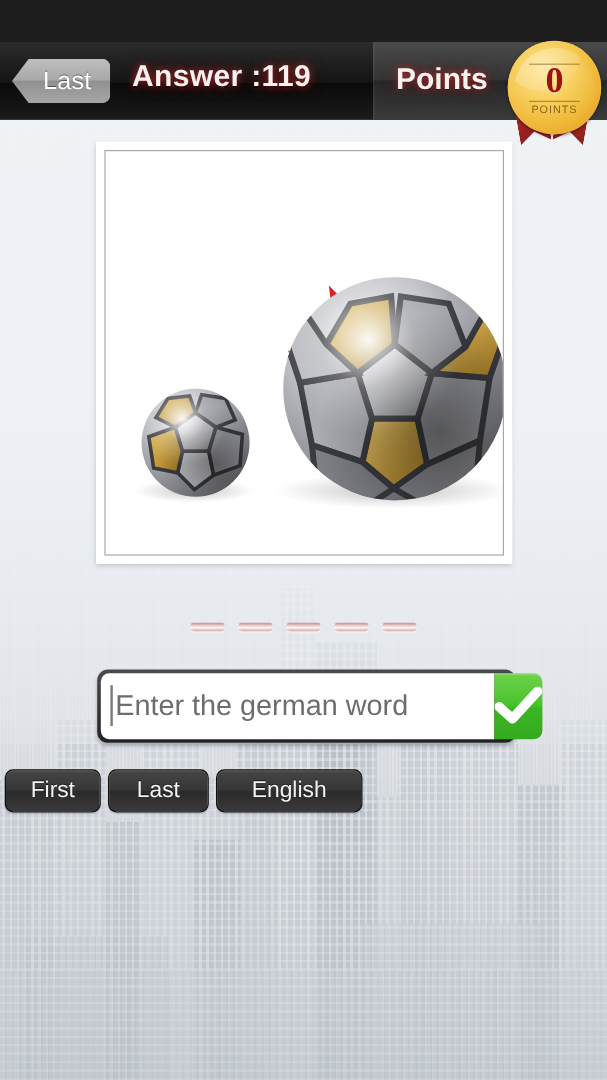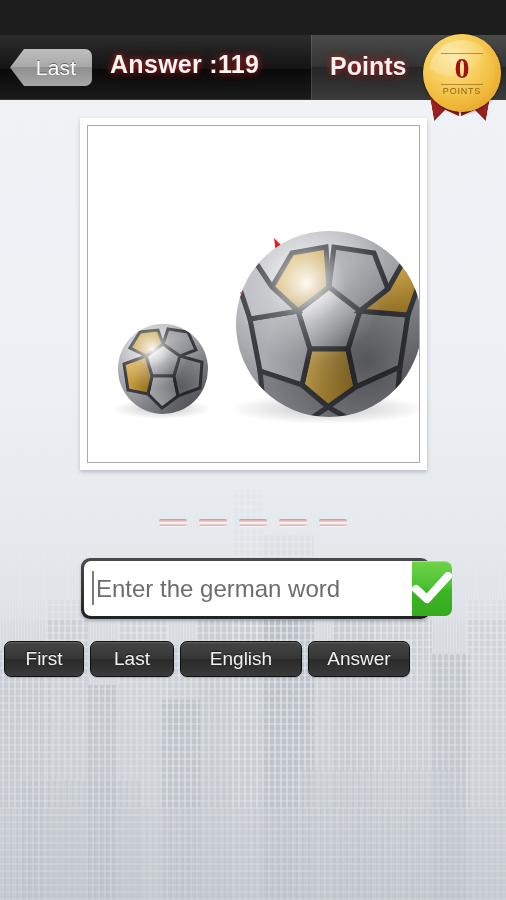--- a/index.html
+++ b/index.html
@@ -453,16 +453,13 @@
 <div id="btn-row">
   <div class="tbtn w-first">
       <span>First</span>
     </div>
   <div class="tbtn w-last">
       <span>Last</span>
     </div>
   <div class="tbtn w-eng">
       <span>English</span>
     </div>
-  <div class="tbtn w-ans">
-      <span>Answer</span>
-    </div>
 </div>
 
 </body></html>

